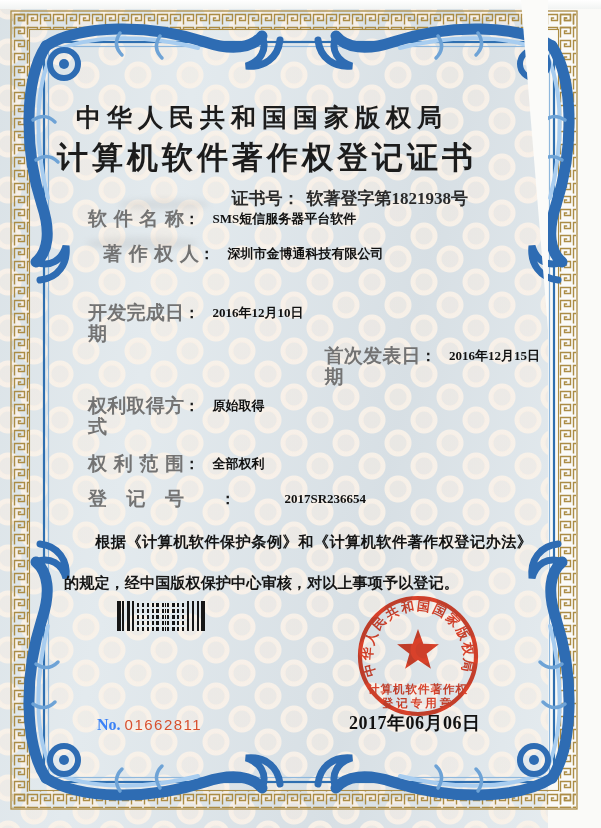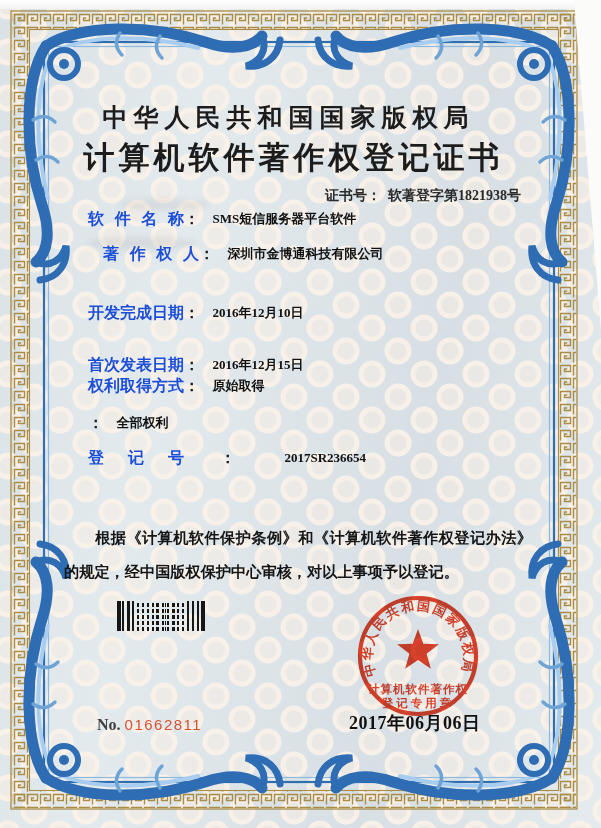--- a/index.html
+++ b/index.html
@@ -1,18 +1,18 @@
 <!DOCTYPE html>
 <html><head>
 <meta charset="utf-8">
 <style>
   html,body{margin:0;padding:0;}
   body{width:601px;height:828px;overflow:hidden;background:#fafaf8;
        font-family:"Liberation Serif","DejaVu Serif",serif;}
-  #photo{position:relative;width:601px;height:828px;}
+  #photo{position:relative;width:548px;height:828px;}
 
   
   #paper{position:absolute;inset:0;background-color:#e3eaee;
     background-image:
       radial-gradient(circle at center, rgba(248,238,228,.55) 0 9px, rgba(248,238,228,0) 10px),
       radial-gradient(circle at center, rgba(248,238,228,0) 8px, rgba(250,242,233,.9) 9px 13px, rgba(248,238,228,0) 14px),
       radial-gradient(circle at center, rgba(248,238,228,.55) 0 9px, rgba(248,238,228,0) 10px),
       radial-gradient(circle at center, rgba(248,238,228,0) 8px, rgba(250,242,233,.9) 9px 13px, rgba(248,238,228,0) 14px),
       linear-gradient(100deg, rgba(175,188,195,.18), rgba(255,255,255,0) 30%, rgba(168,180,190,.20) 68%, rgba(255,255,255,.06));
     background-size:52px 46px,52px 46px,52px 46px,52px 46px,100% 100%;
@@ -30,53 +30,53 @@
 
   
   #frame{position:absolute;left:0;top:0;pointer-events:none;}
 
   
   .abs{position:absolute;color:#1c1c1c;}
   #authority{left:0;right:30px;top:101px;text-align:center;font-size:25px;font-weight:700;
     letter-spacing:6px;padding-left:6px;}
   #cert-title{left:0;right:30px;top:137px;text-align:center;font-size:31px;font-weight:700;
     letter-spacing:4px;padding-left:16px;}
-  #certno{right:80px;top:187px;font-size:14px;font-weight:600;color:#2a2a2a;}
+  #certno{right:80px;top:187px;font-size:17px;font-weight:600;color:#2a2a2a;}
   #certno .val{margin-left:7px;}
 
   #fields{left:88px;top:208px;width:452px;}
   .row{display:flex;align-items:flex-start;line-height:21px;}
-  .r2{margin-top:14px;margin-left:15px;}.r3{margin-top:38px;}.r4{margin-top:31px;}
-  .r5{margin-top:0;}.r6{margin-top:16px;}.r7{margin-top:14px;gap:36px;}
-  .flabel{display:inline-block;width:96px;font-size:16px;font-weight:600;color:#1d4ed8;
+  .r2{margin-top:14px;margin-left:15px;}.r3{margin-top:38px;}.r4{margin-top:1px;justify-content:flex-end;}
+  .r5{margin-top:8px;}.r6{margin-top:16px;}.r7{margin-top:14px;gap:36px;}
+  .flabel{display:inline-block;width:96px;font-size:19px;font-weight:600;color:#737373;
     text-align:justify;text-align-last:justify;}
   .fcolon{font-size:15.5px;font-weight:600;}
   .fval{margin-left:13px;font-size:13px;font-weight:600;color:#111;}
 
   #statement{left:64px;top:521px;width:468px;font-size:15.2px;font-weight:600;
-    line-height:34px;text-indent:2.05em;text-align:justify;color:#151515;}
+    line-height:41px;text-indent:2.05em;text-align:justify;color:#151515;}
 
   
   #barcode{position:absolute;left:117px;top:601px;width:88px;height:30px;
     background:
       linear-gradient(90deg,#161616 0 3px,transparent 3px calc(100% - 4px),#161616 calc(100% - 4px)),
       repeating-linear-gradient(90deg,#161616 0 2px,transparent 2px 5px),
       repeating-linear-gradient(90deg,transparent 0 3px,#161616 3px 4px,transparent 4px 9px);}
   #barcode .matrix{position:absolute;left:20%;right:20%;top:0;bottom:0;
     background:repeating-linear-gradient(0deg,transparent 0 4px,#e3eaee 4px 6px);}
 
   
   #seal{position:absolute;left:351px;top:589px;width:134px;height:134px;
     mix-blend-mode:multiply;opacity:.95;}
   #seal-date{left:349px;top:711px;font-size:18px;font-weight:700;letter-spacing:.5px;color:#111;
     font-family:"Liberation Serif","DejaVu Serif",serif;}
 
   
   #serial{left:97px;top:716px;font-size:16px;}
-  #serial .prefix{font-weight:700;color:#404040;margin-top:40px;}
+  #serial .prefix{font-weight:700;color:#3b82f6;margin-top:40px;}
   #serial .num{color:#d8502e;letter-spacing:1.5px;margin-left:4px;
     font-family:"Liberation Sans","DejaVu Sans",sans-serif;font-size:15px;}
 </style>
 </head>
 <body>
 
 <div id="photo">
   <div id="paper"></div>
 
   <div id="smudge1" class="smudge"></div>
@@ -152,20 +152,21 @@
       <span class="flabel">首次发表日期</span>
         <span class="fcolon">：</span>
       <div class="fval">2016年12月15日</div>
     </div>
     <div class="row r5">
       <span class="flabel">权利取得方式</span>
         <span class="fcolon">：</span>
       <div class="fval">原始取得</div>
     </div>
     <div class="row r6">
+      <span class="flabel">权利范围</span>
         <span class="fcolon">：</span>
       <div class="fval">全部权利</div>
     </div>
     <div class="row r7">
       <span class="flabel">登记号</span>
         <span class="fcolon">：</span>
       <div class="fval">2017SR236654</div>
     </div>
   </div>
 

